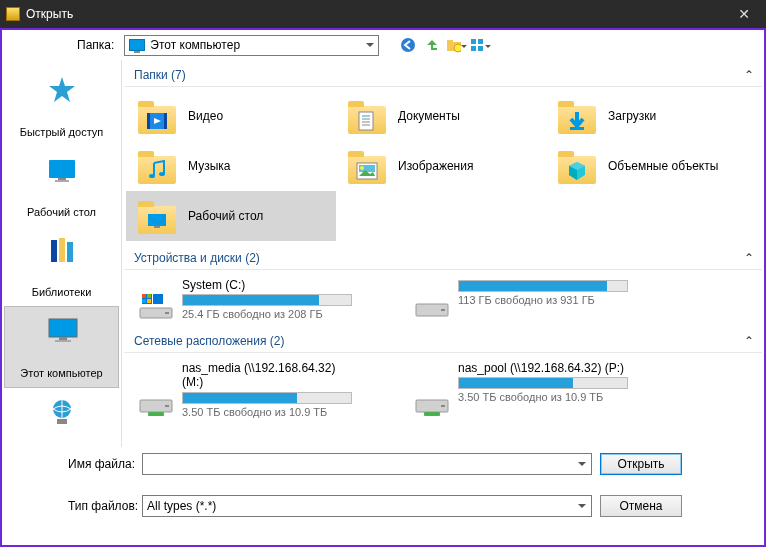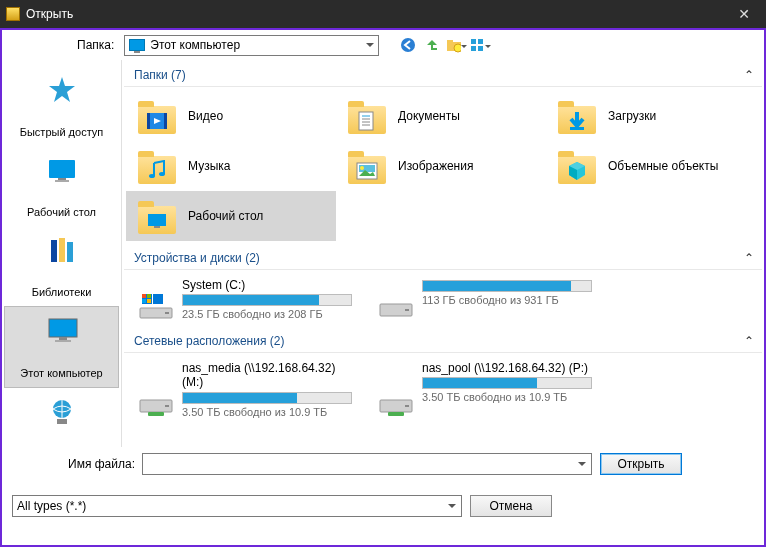--- a/index.html
+++ b/index.html
@@ -180,20 +180,21 @@
   bottom: 2px; left: 8px;
   width: 22px; height: 22px;
   display: flex;
   align-items: center;
   justify-content: center;
 }
 .drives {
   display: flex;
   flex-wrap: wrap;
   padding: 4px 2px;
+  gap: 36px;
 }
 .drive-item {
   width: 240px;
   display: flex;
   gap: 8px;
   padding: 4px 6px 4px 12px;
   cursor: pointer;
 }
 .drive-icon {
   width: 36px;
@@ -488,21 +489,21 @@
                   <rect x="9" y="4" width="4" height="4" fill="#7fba00"></rect>
                   <rect x="4" y="9" width="4" height="4" fill="#00a4ef"></rect>
                   <rect x="9" y="9" width="4" height="4" fill="#ffb900"></rect>
                 </svg>
         </div>
         <div class="drive-body">
           <div class="drive-name">System (C:)</div>
           <div class="drive-bar">
                   <div class="fill" style="width:81%"></div>
                 </div>
-          <div class="drive-free">23.5 ГБ свободно из 208 ГБ</div>
+          <div class="drive-free">25.4 ГБ свободно из 208 ГБ</div>
         </div>
       </div>
       <div class="drive-item">
         <div class="drive-icon">
           <svg width="36" height="24">
                   <rect x="2" y="8" width="32" height="12" fill="#d0d0d0" stroke="#999" rx="1"></rect>
                   <rect x="27" y="13" width="4" height="2" fill="#888"></rect>
                 </svg>
         </div>
         <div class="drive-body">
@@ -558,20 +559,21 @@
 <div class="bottom">
   <div class="brow">
     <label>Имя файла:</label>
     <div class="combo">
       <span></span>
       <div class="dd-arrow"></div>
     </div>
     <div class="btn default">Открыть</div>
   </div>
   <div class="brow">
+    <label>Тип файлов:</label>
     <div class="combo">
       <span>All types (*.*)</span>
       <div class="dd-arrow"></div>
     </div>
     <div class="btn">Отмена</div>
   </div>
 </div>
 
 </div>
 </div>

